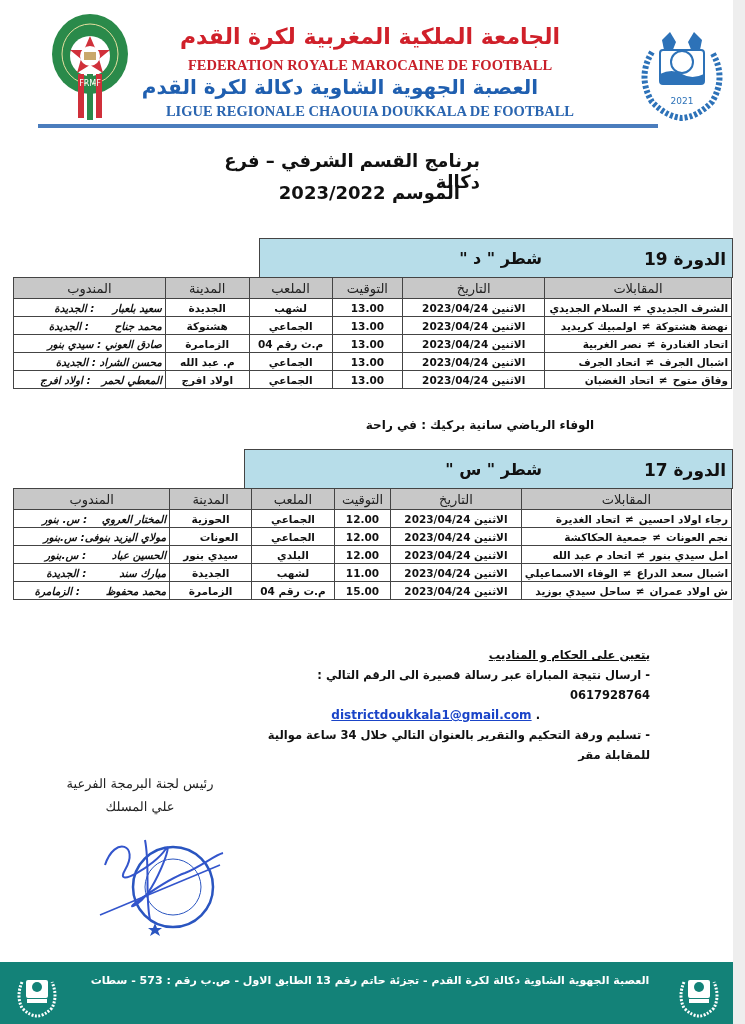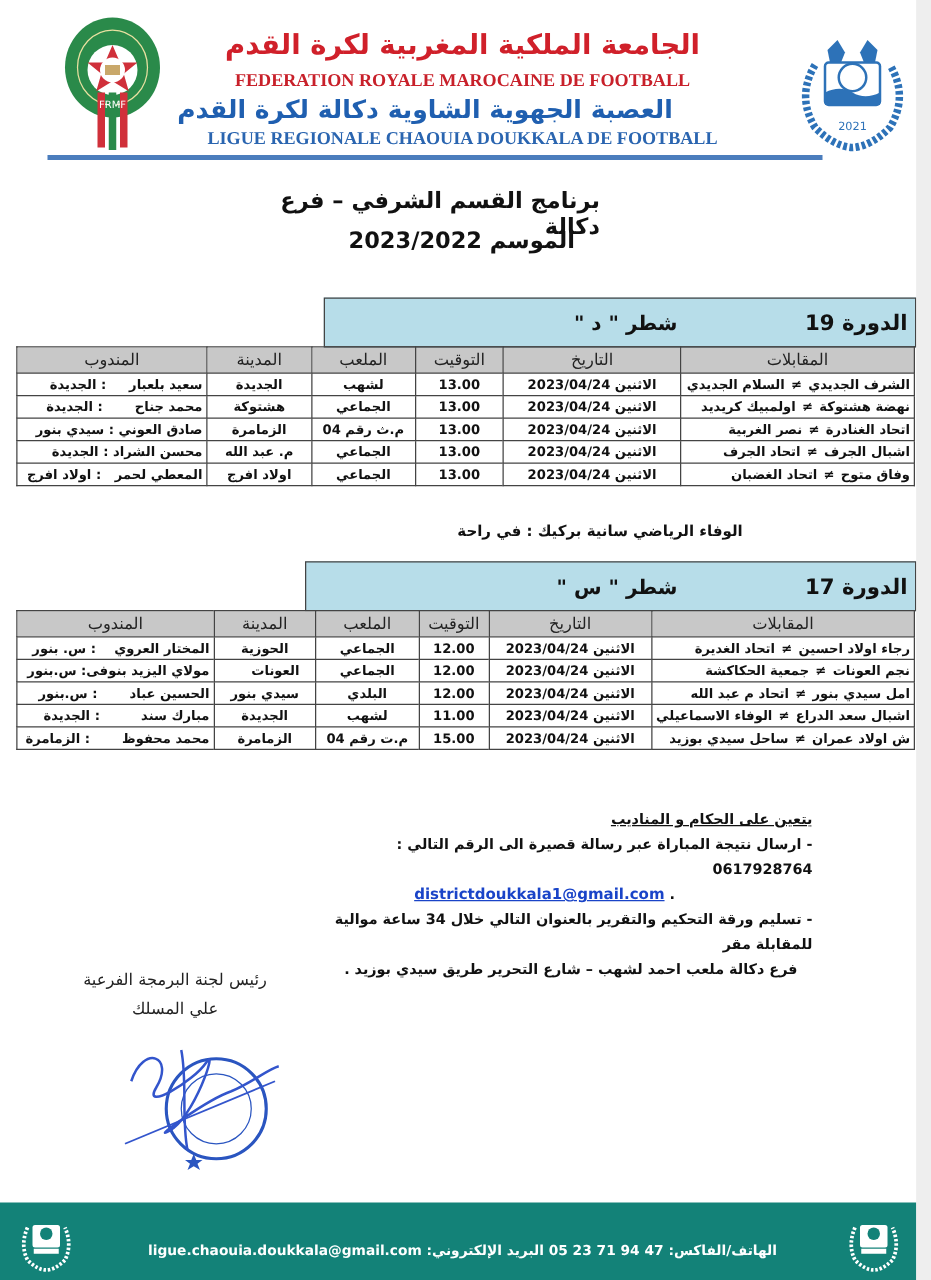--- a/index.html
+++ b/index.html
@@ -57,21 +57,21 @@
       font-family: "DejaVu Sans", sans-serif; font-size: 10.5px; color: #111;
     }
     .tbl td, .tbl th {
       border: 1px solid #444; padding: 0 3px; height: 17px; white-space: nowrap; overflow: hidden;
     }
     .tbl th {
       background: #c8c8c8; font-weight: normal; font-size: 13px; height: 20px; color: #222;
     }
     .tbl td { font-weight: bold; }
     .tbl td.c { text-align: center; }
-    .tbl td.r { text-align: right; }
+    .tbl td.r { text-align: right; font-style: italic; }
     .round-bar {
       position: absolute; background: #b7dde9; border: 1px solid #444; direction: rtl;
       font-weight: bold; color: #111;
     }
     .round-bar .round-label { position: absolute; right: 6px; top: 10px; font-size: 17px; }
     .round-bar .group-label { position: absolute; font-size: 16px; top: 10px; }
     .match-cell { direction: rtl; text-align: right; }
     .ne { font-weight: bold; margin: 0 5px; }
     
     .rest-note {
@@ -280,42 +280,41 @@
           <td class="r" style="white-space: pre;">محمد محفوظ       : الزمامرة</td>
         </tr>
       </tbody>
   </table>
 
   <div class="instructions">
     <div class="ins-title">يتعين على الحكام و المناديب</div>
     <div>- ارسال نتيجة المباراة عبر رسالة قصيرة الى الرقم التالي : 0617928764</div>
     <div style="padding-right:110px;"><span>. </span><a class="email-link">districtdoukkala1@gmail.com</a></div>
     <div>- تسليم ورقة التحكيم والتقرير بالعنوان التالي خلال 34 ساعة موالية للمقابلة مقر</div>
-    <div style="padding-right:12px;">فرع دكالة ملعب احمد لشهب – شارع التحرير طريق سيدي بوزيد .</div>
   </div>
 
   <div class="sig-title">رئيس لجنة البرمجة الفرعية</div>
   <div class="sig-name">علي المسلك</div>
   <svg class="stamp" viewBox="0 0 130 115">
     <circle cx="78" cy="62" r="40" fill="none" stroke="#2a55c0" stroke-width="2.5"></circle>
     <circle cx="78" cy="62" r="28" fill="none" stroke="#2a55c0" stroke-width="1"></circle>
     <path d="M10,40 C20,10 45,20 30,45 C18,65 60,40 70,25 C80,10 60,70 40,80 C25,88 70,55 90,48 C105,42 120,30 128,28" fill="none" stroke="#3355cc" stroke-width="2"></path>
     <path d="M5,90 L125,40" stroke="#3355cc" stroke-width="1.5"></path>
     <path d="M50,15 C55,40 50,70 55,95" fill="none" stroke="#3355cc" stroke-width="2"></path>
     <polygon points="60,98 62,103 67,103 63,106 65,111 60,108 55,111 57,106 53,103 58,103" fill="#2a55c0"></polygon>
   </svg>
 
   <div class="footer">
     <svg class="flogo" style="left:14px;" viewBox="0 0 46 50">
       <path d="M8,14 Q2,28 8,40 Q16,48 23,48 Q30,48 38,40 Q44,28 38,14" fill="none" stroke="#ffffff" stroke-width="3" stroke-dasharray="2 1.5"></path>
       <rect x="12" y="12" width="22" height="18" rx="2" fill="#ffffff"></rect>
       <circle cx="23" cy="19" r="5" fill="#138278"></circle>
       <rect x="13" y="31" width="20" height="4" fill="#ffffff"></rect>
     </svg>
-    <div class="line2">الهاتف/الفاكس:  47 94 71 23 05 البريد الإلكتروني: ligue.chaouia.doukkala@gmail.com</div>
+    <div class="line1">العصبة الجهوية الشاوية دكالة لكرة القدم - تجزئة حاتم رقم 13 الطابق الاول - ص.ب رقم : 573 - سطات</div>
     <svg class="flogo" style="left:676px;" viewBox="0 0 46 50">
       <path d="M8,14 Q2,28 8,40 Q16,48 23,48 Q30,48 38,40 Q44,28 38,14" fill="none" stroke="#ffffff" stroke-width="3" stroke-dasharray="2 1.5"></path>
       <rect x="12" y="12" width="22" height="18" rx="2" fill="#ffffff"></rect>
       <circle cx="23" cy="19" r="5" fill="#138278"></circle>
       <rect x="13" y="31" width="20" height="4" fill="#ffffff"></rect>
     </svg>
   </div>
 </div>
 <div class="gutter"></div>
 

